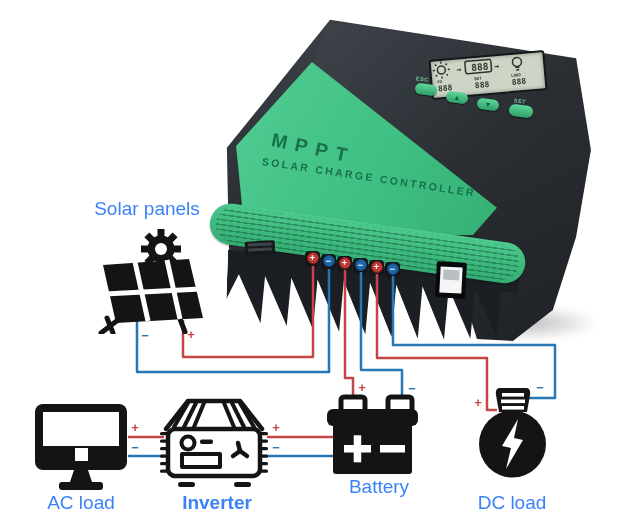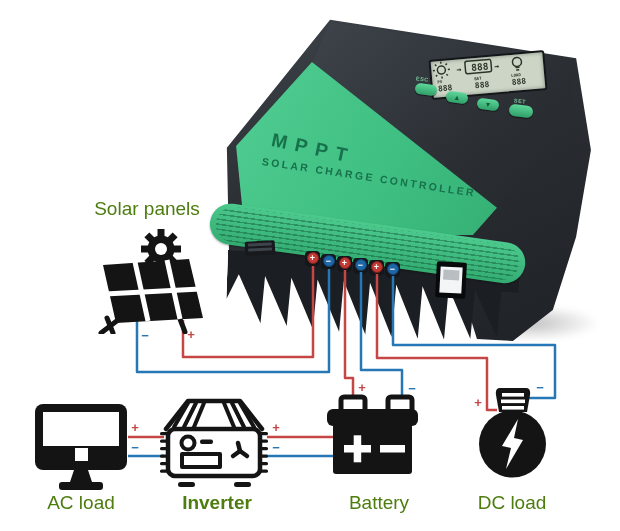--- a/index.html
+++ b/index.html
@@ -71,21 +71,21 @@
   .sticker i{display:block;height:3px;margin:2px 3px;background:#3c434a;border-radius:1px;}
 
   
   .wires{position:absolute;left:0;top:0;}
   .wires polyline{fill:none;stroke-width:2.5;stroke-linejoin:round;}
   .wred{stroke:var(--wire_red);}  .wblue{stroke:var(--wire_blue);}
   .mark{font-size:13px;font-weight:bold;text-anchor:middle;font-family:"Liberation Sans",sans-serif;}
   .mred{fill:var(--wire_red);} .mblue{fill:var(--wire_blue);}
 
   
-  .lbl{position:absolute;transform:translateX(-50%);font-size:19px;color:#4d7c0f;white-space:nowrap;}
+  .lbl{position:absolute;transform:translateX(-50%);font-size:19px;color:#3b82f6;white-space:nowrap;}
 </style>
 </head>
 <body>
 
 <div class="canvas">
 
   <div id="device">
     <div class="dev-shadow"></div>
     <div class="dev-body"></div>
     <div class="dev-fins"></div>
@@ -290,15 +290,15 @@
         <rect x="26" y="16.5" width="24" height="3.6"></rect>
         <rect x="27" y="23" width="22" height="3.6"></rect>
     </g>
     <circle cx="37.5" cy="61" r="33.5" fill="#141414"></circle>
     <polygon points="43,36 27,63 36,65 31,86 48,57 39,55" fill="#ffffff"></polygon>
   </svg>
 
   <div class="lbl" style="left:147px;top:198px;">Solar panels</div>
   <div class="lbl" style="left:81px;top:492px;">AC load</div>
   <div class="lbl" style="left:217px;top:492px;font-weight:bold;">Inverter</div>
-  <div class="lbl" style="left:379px;top:492px;">Battery</div>
+  <div class="lbl" style="left:379px;top:476px;">Battery</div>
   <div class="lbl" style="left:512px;top:492px;">DC load</div>
 </div>
 
 </body></html>

